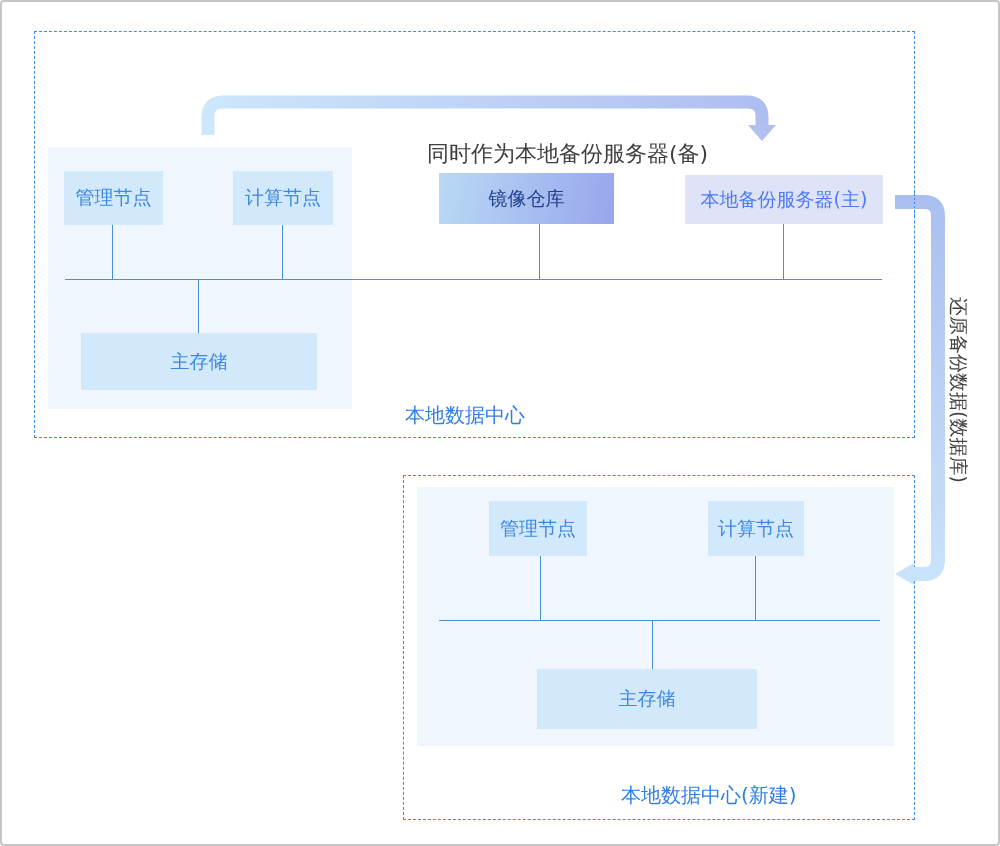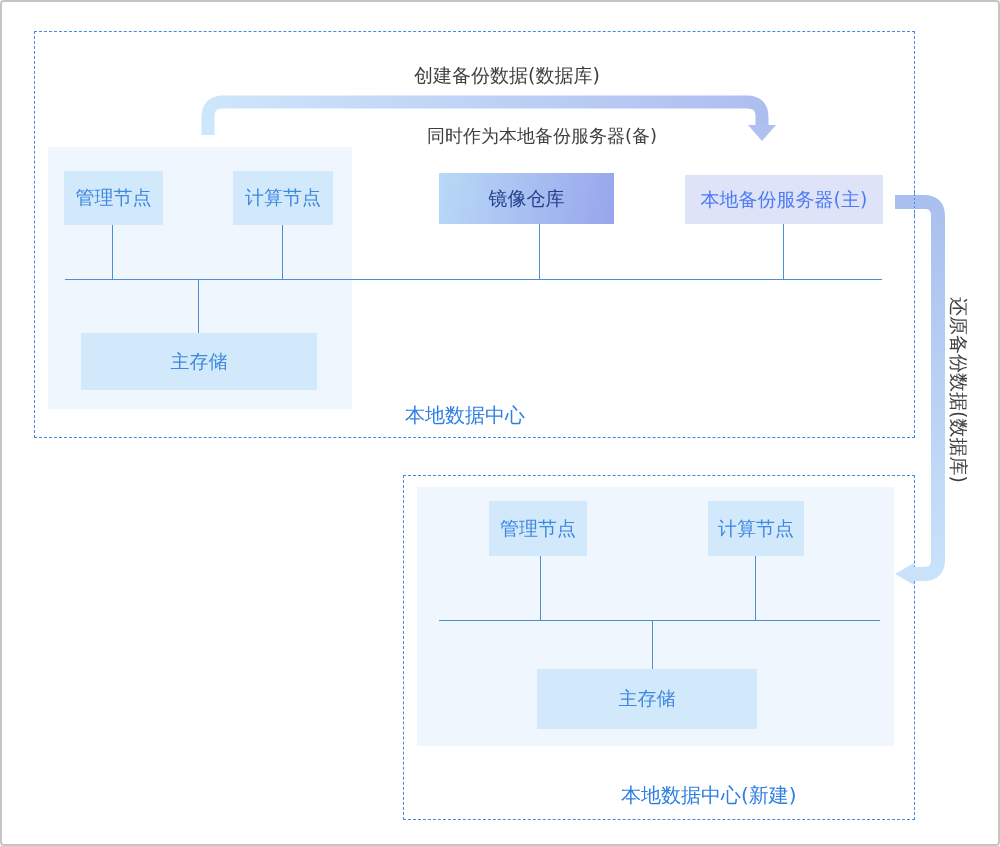--- a/index.html
+++ b/index.html
@@ -31,23 +31,22 @@
 </style>
 </head>
 <body>
 
 <div class="canvas">
 
   <div class="abs dashed-box" style="left:32px;top:29px;width:881px;height:407px;"></div>
 
   <div class="abs panel" style="left:46px;top:145px;width:304px;height:262px;"></div>
 
-  <div class="abs note" style="left:412px;top:61px;">创建备份数据(数据库)</div>
 
-  <div class="abs note" style="left:425px;top:122px;font-size:18px;">同时作为本地备份服务器(备)</div>
+  <div class="abs note" style="left:425px;top:137px;font-size:22px;">同时作为本地备份服务器(备)</div>
 
   <div class="abs node" style="left:62px;top:169px;width:99px;height:54px;">
     <span>管理节点</span>
   </div>
 
   <div class="abs node" style="left:231px;top:169px;width:100px;height:54px;">
     <span>计算节点</span>
   </div>
 
   <div class="abs node node-mirror" style="left:437px;top:171px;width:175px;height:51px;">

